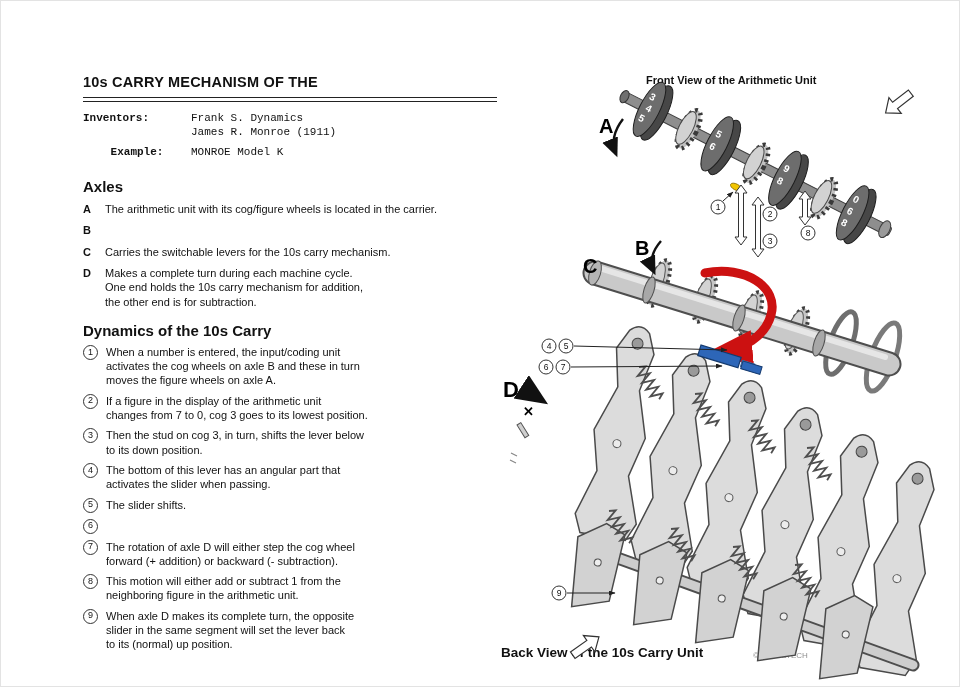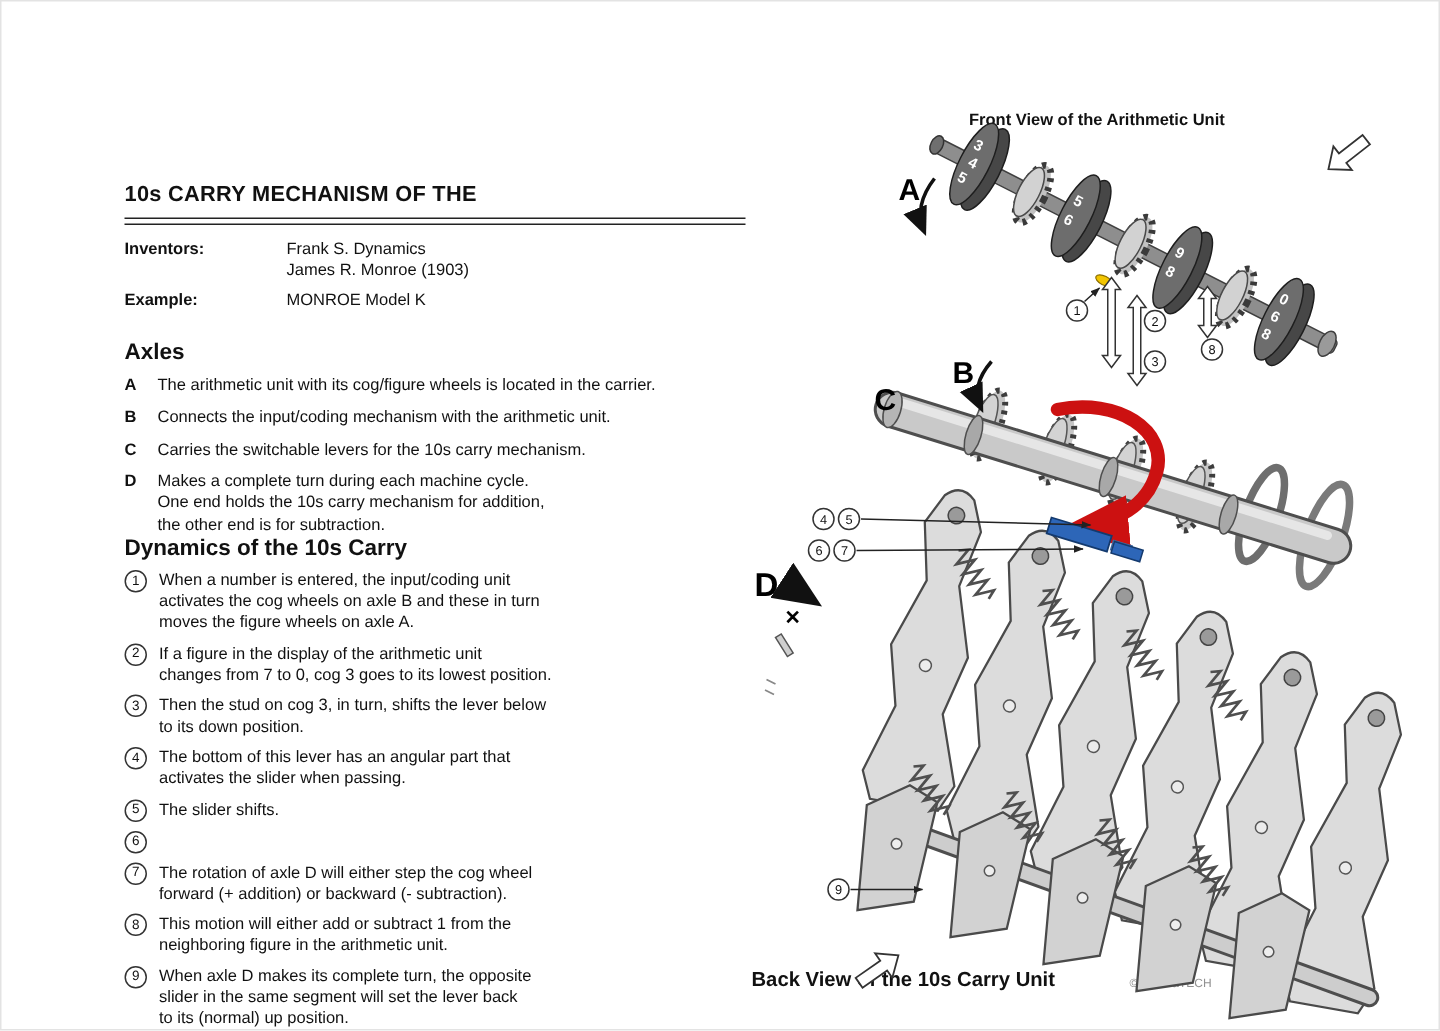--- a/index.html
+++ b/index.html
@@ -10,30 +10,30 @@
     color:#111;
     position:relative;
     overflow:hidden;
   }
   .page { position:absolute; inset:0; background:#fff; border:1px solid #e3e3e3; }
 
   
   .left-col { position:absolute; left:82px; top:72px; width:414px; }
   h1 {
     font-size:14.5px; font-weight:bold; line-height:1.35; letter-spacing:.2px;
-    padding-bottom:4px; border-bottom:1px solid #222;margin-top:48px;
+    padding-bottom:4px; border-bottom:1px solid #222;
   }
-  .meta { border-top:1px solid #222; margin-top:3px; padding-top:9px; font-size:11px; line-height:1.35; }
+  .meta { border-top:1px solid #222; margin-top:3px; padding-top:9px; font-size:11px; line-height:1.35;font-family:Liberation Mono, monospace; }
   .meta-row { display:flex; }
-  .meta-row.example { margin-top:5px; }
+  .meta-row.example { margin-top:5px;text-align:center; }
   .meta-label { width:108px; font-weight:bold; flex-shrink:0; }
 
   h2 { font-size:15px; font-weight:bold; }
   .axles-heading { margin-top:18px; }
-  .dyn-heading { }
+  .dyn-heading { margin-top:13px; }
 
   .axle-item { display:flex; margin-top:7px; font-size:11px; line-height:1.3; }
   .axle-key { width:22px; font-weight:bold; flex-shrink:0; }
   .axle-text { white-space:pre-line; }
 
   .step { display:flex; margin-top:6px; font-size:11px; line-height:1.3; }
   .step-num {
     width:15px; height:15px; border:1px solid #333; border-radius:50%;
     font-size:9px; display:flex; align-items:center; justify-content:center;
     margin-right:8px; flex-shrink:0; margin-top:0px;
@@ -62,37 +62,36 @@
       <span>10s CARRY MECHANISM OF THE</span><br>
     </h1>
 
     <div class="meta">
       <div class="meta-row">
         <span class="meta-label">Inventors:</span>
         <span>Frank S. Dynamics</span>
       </div>
       <div class="meta-row">
         <span class="meta-label"></span>
-        <span>James R. Monroe (1903)</span>
+        <span>James R. Monroe (1911)</span>
       </div>
       <div class="meta-row example">
         <span class="meta-label">Example:</span>
         <span>MONROE Model K</span>
       </div>
     </div>
 
     <h2 class="axles-heading">Axles</h2>
 
     <div class="axle-item">
       <span class="axle-key">A</span>
       <span class="axle-text">The arithmetic unit with its cog/figure wheels is located in the carrier.</span>
     </div>
     <div class="axle-item">
       <span class="axle-key">B</span>
-      <span class="axle-text">Connects the input/coding mechanism with the arithmetic unit.</span>
     </div>
     <div class="axle-item">
       <span class="axle-key">C</span>
       <span class="axle-text">Carries the switchable levers for the 10s carry mechanism.</span>
     </div>
     <div class="axle-item">
       <span class="axle-key">D</span>
       <span class="axle-text">Makes a complete turn during each machine cycle.
 One end holds the 10s carry mechanism for addition,
 the other end is for subtraction.</span>

